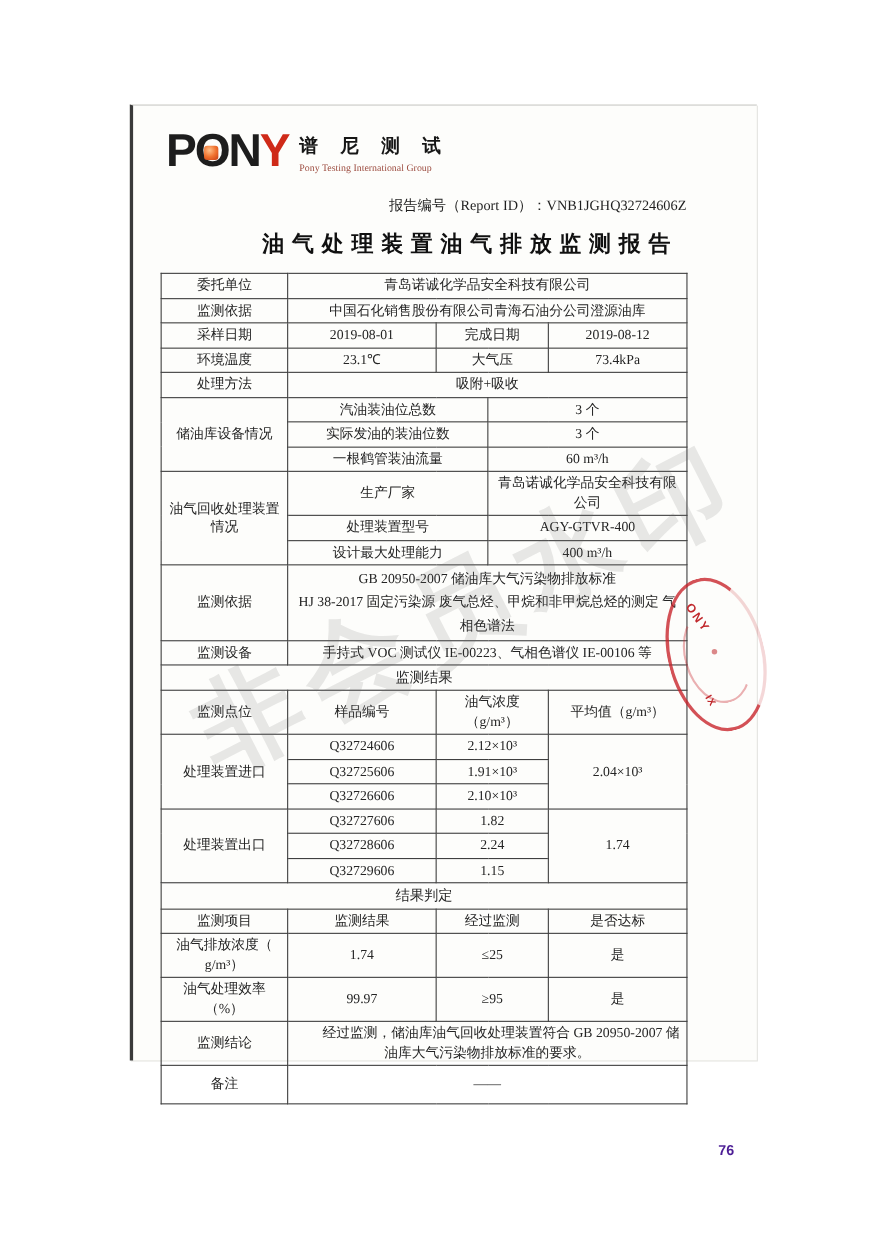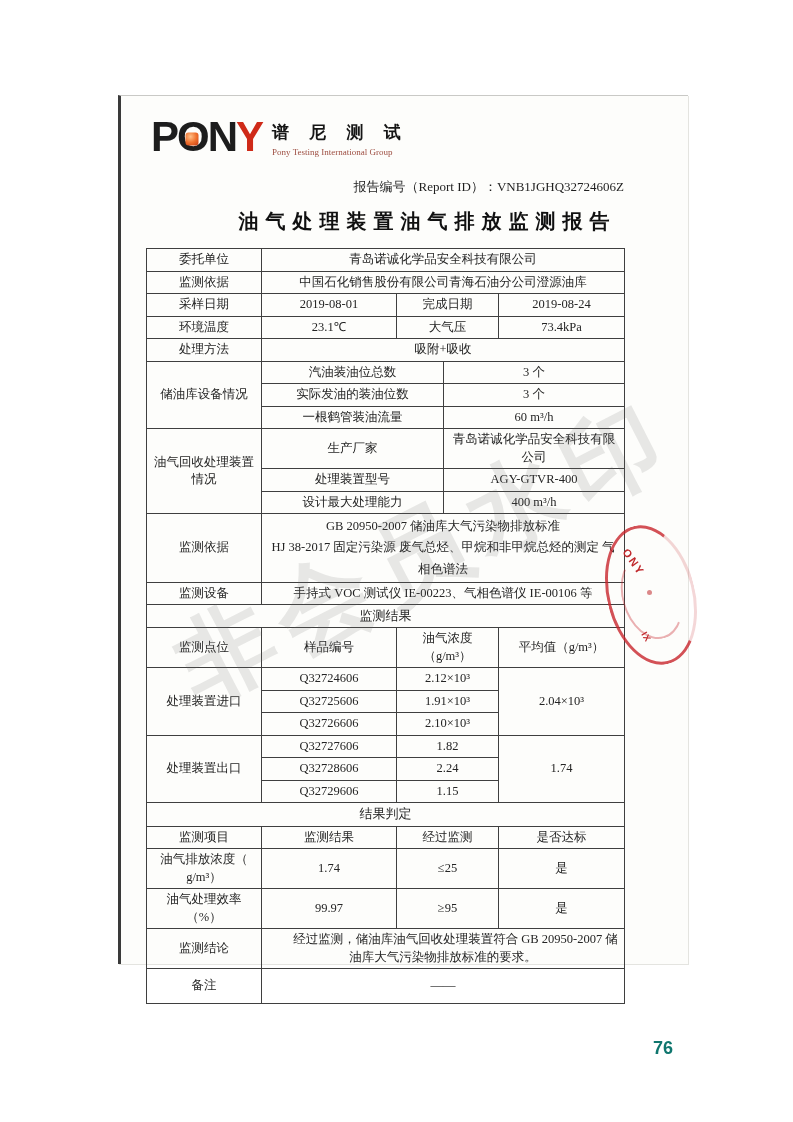--- a/index.html
+++ b/index.html
@@ -43,22 +43,22 @@
     border:1px solid #3f3f3f;text-align:center;vertical-align:middle;
     padding:2px 4px;height:17px;line-height:1.4;color:#242424;
   }
   td.left{text-align:left;padding-left:10px;}
   td.section{font-size:13px;}
   td.indent{text-align:left;padding:3px 9px;text-indent:2em;line-height:1.65;}
   .basis-line{text-align:center;line-height:1.7;}
   
   .footer{position:absolute;bottom:14px;left:0;width:100%;text-align:center;font-size:12.5px;color:#1e1e1e;}
   .page-no{
-    position:absolute;left:653px;top:1038px;font-size:18px;font-weight:bold;
-    font-family:"Liberation Sans", sans-serif;color:#0f766e;
+    position:absolute;left:653px;top:1038px;font-size:13px;font-weight:bold;
+    font-family:"Liberation Sans", sans-serif;color:#4c1d95;
   }
   
   .watermark{
     position:absolute;left:14px;top:392px;width:580px;text-align:center;
     font-size:96px;font-weight:bold;color:rgba(105,105,105,0.15);
     letter-spacing:12px;transform:rotate(-27deg);pointer-events:none;
     white-space:nowrap;z-index:3;
   }
   
   .seal{position:absolute;left:486px;top:428px;width:88px;height:142px;z-index:4;pointer-events:none;}
@@ -118,21 +118,21 @@
       <td colspan="4" class="left">青岛诺诚化学品安全科技有限公司</td>
     </tr>
     <tr>
       <td>监测依据</td>
       <td colspan="4" class="left">中国石化销售股份有限公司青海石油分公司澄源油库</td>
     </tr>
     <tr>
       <td>采样日期</td>
       <td>2019-08-01</td>
       <td colspan="2">完成日期</td>
-      <td>2019-08-24</td>
+      <td>2019-08-12</td>
     </tr>
     <tr>
       <td>环境温度</td>
       <td>23.1℃</td>
       <td colspan="2">大气压</td>
       <td>73.4kPa</td>
     </tr>
     <tr>
       <td>处理方法</td>
       <td colspan="4" class="left">吸附+吸收</td>

